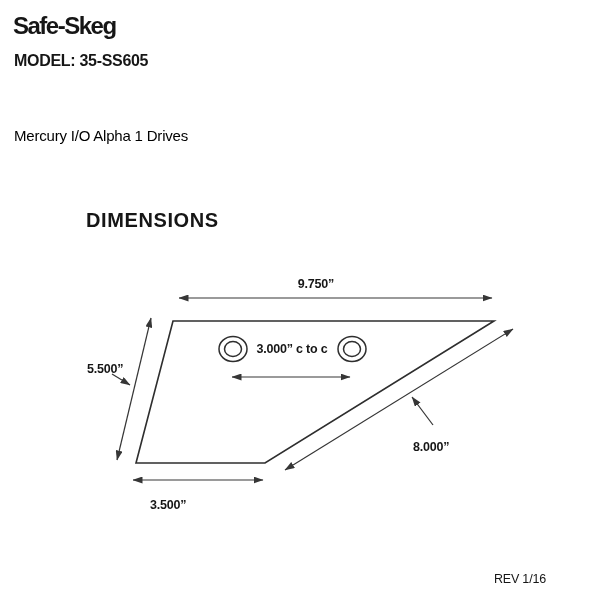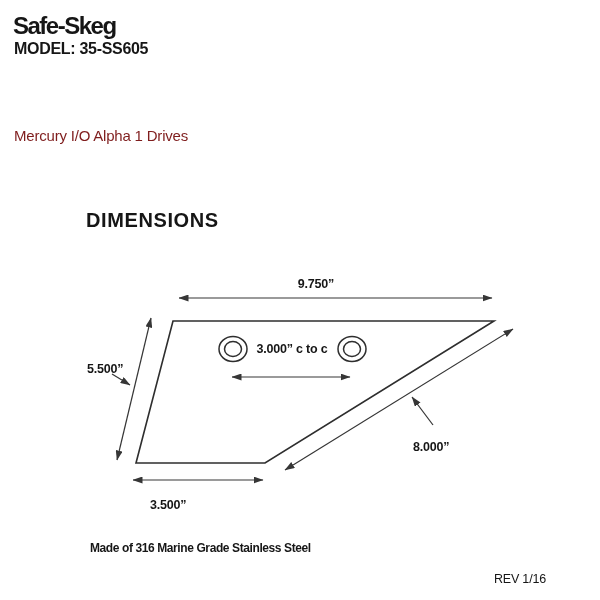--- a/index.html
+++ b/index.html
@@ -6,24 +6,24 @@
   body{
     width:600px;height:600px;background:#ffffff;position:relative;overflow:hidden;
     font-family:"Liberation Sans",sans-serif;color:#161616;
     -webkit-font-smoothing:antialiased;
   }
   .abs{position:absolute;}
   .page-title{
     left:13px;top:6px;font-size:24px;font-weight:700;letter-spacing:-1.5px;line-height:40px;
   }
   .model{
-    left:14px;top:40px;font-size:16px;font-weight:700;letter-spacing:-0.3px;
+    left:14px;top:52px;font-size:16px;font-weight:700;letter-spacing:-0.3px;
   }
   .app-block{
-    left:14px;top:125px;font-size:15px;font-weight:400;line-height:21px;letter-spacing:-0.2px;color:#7f1d1d;
+    left:14px;top:125px;font-size:15px;font-weight:400;line-height:21px;letter-spacing:-0.2px;color:#000000;
   }
   .dims-heading{
     left:86px;top:209px;font-size:20px;font-weight:700;letter-spacing:0.6px;
   }
   .diagram-svg{left:0;top:0;width:600px;height:600px;pointer-events:none;}
   .material-block{
     left:90px;top:541px;font-size:12px;font-weight:700;line-height:15.5px;letter-spacing:-0.4px;
   }
   .material-block .line{white-space:pre;}
   .thickness-block{
@@ -81,19 +81,18 @@
   <line class="dim" x1="433" y1="425" x2="412" y2="397" marker-end="url(#ah)"></line>
 
   <text class="dim-label" x="316" y="288" text-anchor="middle">9.750”</text>
   <text class="dim-label" x="87" y="373" text-anchor="start">5.500”</text>
   <text class="dim-label" x="292" y="353" text-anchor="middle">3.000” c to c</text>
   <text class="dim-label" x="413" y="451" text-anchor="start">8.000”</text>
   <text class="dim-label" x="150" y="509" text-anchor="start">3.500”</text>
 </svg>
 
 <div class="abs material-block">
-  <div class="line">Made of 316 Marine Grade Stainless Steel</div>
 </div>
 
 <div class="abs thickness-block">
 </div>
 
 <div class="abs rev">REV 1/16</div>
 
 </body></html>

